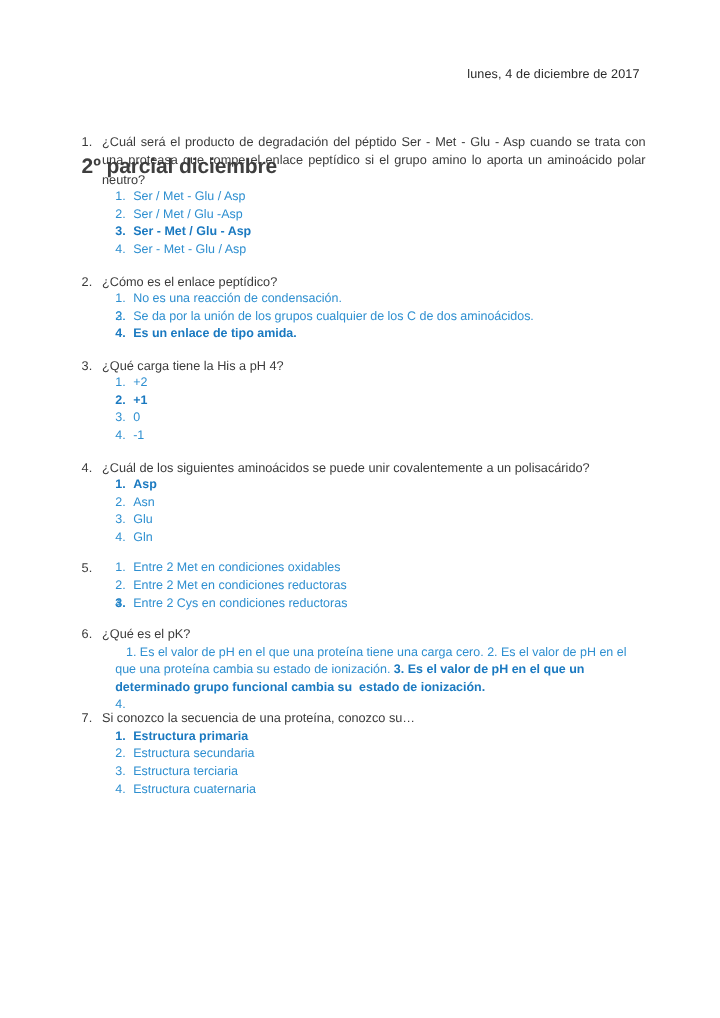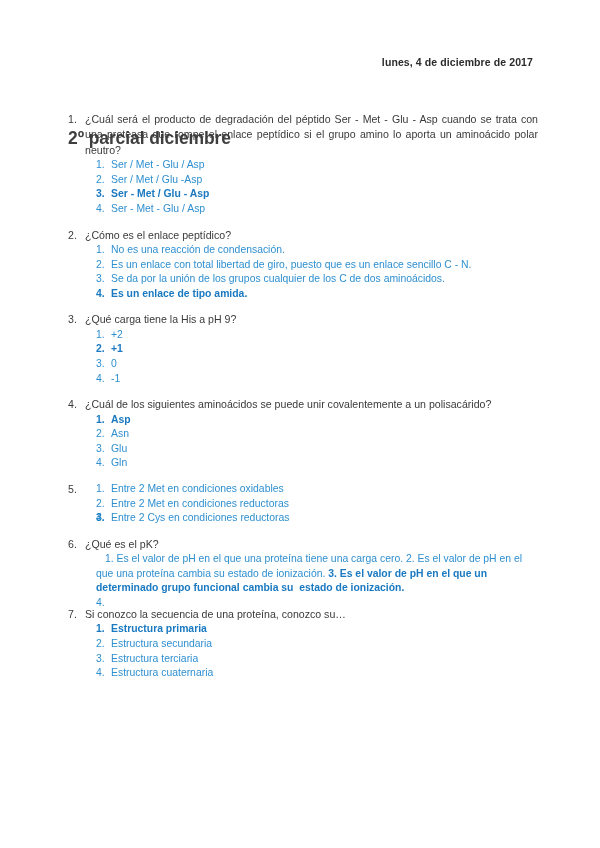--- a/index.html
+++ b/index.html
@@ -21,21 +21,21 @@
     background: #ffffff;
     box-sizing: border-box;
   }
   .doc-date {
     position: absolute;
     top: 56px;
     left: 68px;
     width: 465px;
     text-align: right;
     font-size: 10.5px;
-    font-weight: bold;
+    font-weight: normal;
     color: #2b2b2b;
     letter-spacing: 0.1px;
   }
   .doc-title {
     position: absolute;
     top: 96px;
     left: 68px;
     font-size: 17.5px;
     font-weight: bold;
     color: #3f3f3f;
@@ -121,27 +121,27 @@
           <li class="option"><span class="opt-num">1.</span><span>Ser / Met - Glu / Asp</span></li>
           <li class="option"><span class="opt-num">2.</span><span>Ser / Met / Glu -Asp</span></li>
           <li class="option correct"><span class="opt-num">3.</span><span>Ser - Met / Glu - Asp</span></li>
           <li class="option"><span class="opt-num">4.</span><span>Ser - Met - Glu / Asp</span></li>
         </ul>
       </div>
       <div class="question-block">
         <div class="q-text no-justify"><span class="q-num">2.</span><span>¿Cómo es el enlace peptídico?</span></div>
         <ul class="options">
           <li class="option"><span class="opt-num">1.</span><span>No es una reacción de condensación.</span></li>
-          <li class="option"><span class="opt-num">2.</span><span>Es un enlace con total libertad de giro, puesto que es un enlace sencillo C - N.</span></li>
+          <li class="option"><span class="opt-num">2.</span></li>
           <li class="option"><span class="opt-num">3.</span><span>Se da por la unión de los grupos cualquier de los C de dos aminoácidos.</span></li>
           <li class="option correct"><span class="opt-num">4.</span><span>Es un enlace de tipo amida.</span></li>
         </ul>
       </div>
       <div class="question-block">
-        <div class="q-text no-justify"><span class="q-num">3.</span><span>¿Qué carga tiene la His a pH 9?</span></div>
+        <div class="q-text no-justify"><span class="q-num">3.</span><span>¿Qué carga tiene la His a pH 4?</span></div>
         <ul class="options">
           <li class="option"><span class="opt-num">1.</span><span>+2</span></li>
           <li class="option correct"><span class="opt-num">2.</span><span>+1</span></li>
           <li class="option"><span class="opt-num">3.</span><span>0</span></li>
           <li class="option"><span class="opt-num">4.</span><span>-1</span></li>
         </ul>
       </div>
       <div class="question-block">
         <div class="q-text no-justify"><span class="q-num">4.</span><span>¿Cuál de los siguientes aminoácidos se puede unir covalentemente a un polisacárido?</span></div>
         <ul class="options">

